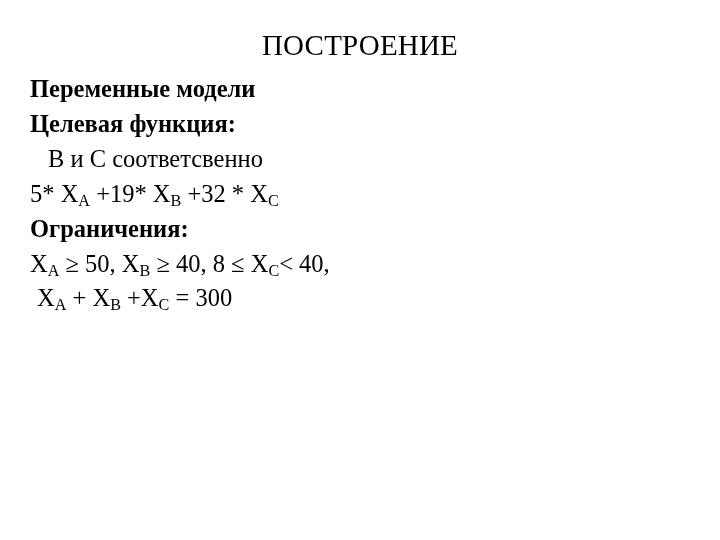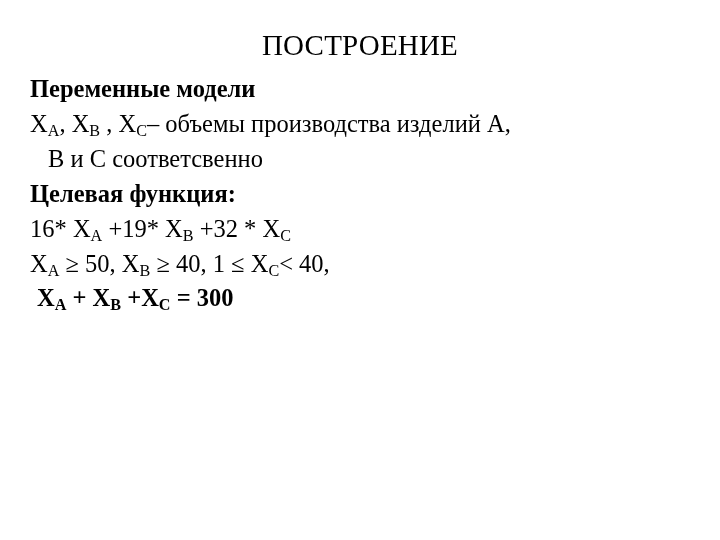--- a/index.html
+++ b/index.html
@@ -43,56 +43,53 @@
     white-space: nowrap;
   }
   .bold {
     font-weight: bold;
   }
   .indent {
     padding-left: 18px;
   }
   .indent-sm {
     padding-left: 7px;
-    font-weight: bold;
   }
   sub {
     font-size: 0.66em;
     vertical-align: -0.26em;
     line-height: 0;
   }
 </style>
 </head>
 <body>
 
 <div class="slide">
 
   <div class="title">
     <span class="line">ПОСТРОЕНИЕ</span>
   </div>
 
   <div class="body">
 
     <div class="line-block bold">Переменные модели</div>
 
-    <div class="line-block">
-      <span>X</span><sub>A</sub><span>, X</span><sub>B</sub><span> , X</span><sub>C</sub><span>– объемы производства изделий А,</span>
-    </div>
+
+    <div class="line-block bold">Целевая функция:</div>
 
     <div class="line-block indent">В и С соответсвенно</div>
 
-    <div class="line-block bold">Целевая функция:</div>
+    <div class="line-block">
+      <span>5* X</span><sub>A</sub><span> +19* X</span><sub>B</sub><span> +32 * X</span><sub>C</sub>
+    </div>
+
+    <div class="line-block bold">Ограничения:</div>
 
     <div class="line-block">
-      <span>16* X</span><sub>A</sub><span> +19* X</span><sub>B</sub><span> +32 * X</span><sub>C</sub>
-    </div>
-
-
-    <div class="line-block">
-      <span>X</span><sub>A</sub><span> ≥ 50, X</span><sub>B</sub><span> ≥ 40, 1 ≤ X</span><sub>C</sub><span>&lt; 40,</span>
+      <span>X</span><sub>A</sub><span> ≥ 50, X</span><sub>B</sub><span> ≥ 40, 8 ≤ X</span><sub>C</sub><span>&lt; 40,</span>
     </div>
 
     <div class="line-block indent-sm">
       <span> X</span><sub>A</sub><span> + X</span><sub>B</sub><span> +X</span><sub>C</sub><span> = 300</span>
     </div>
 
   </div>
 </div>
 
 </body></html>

